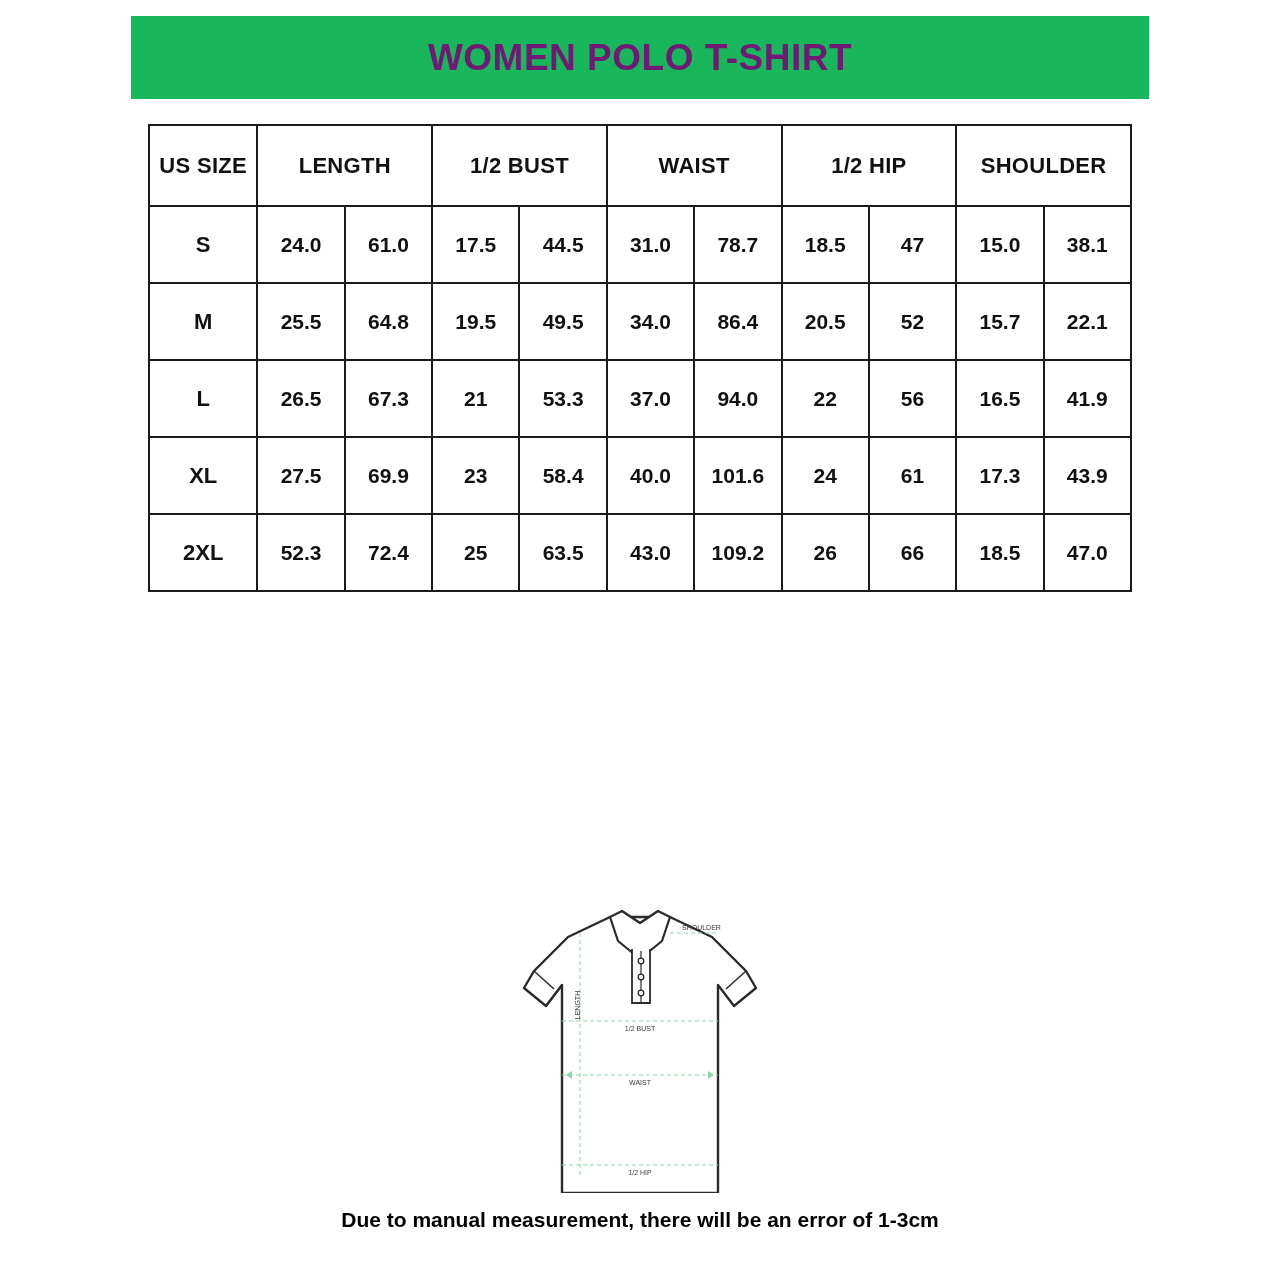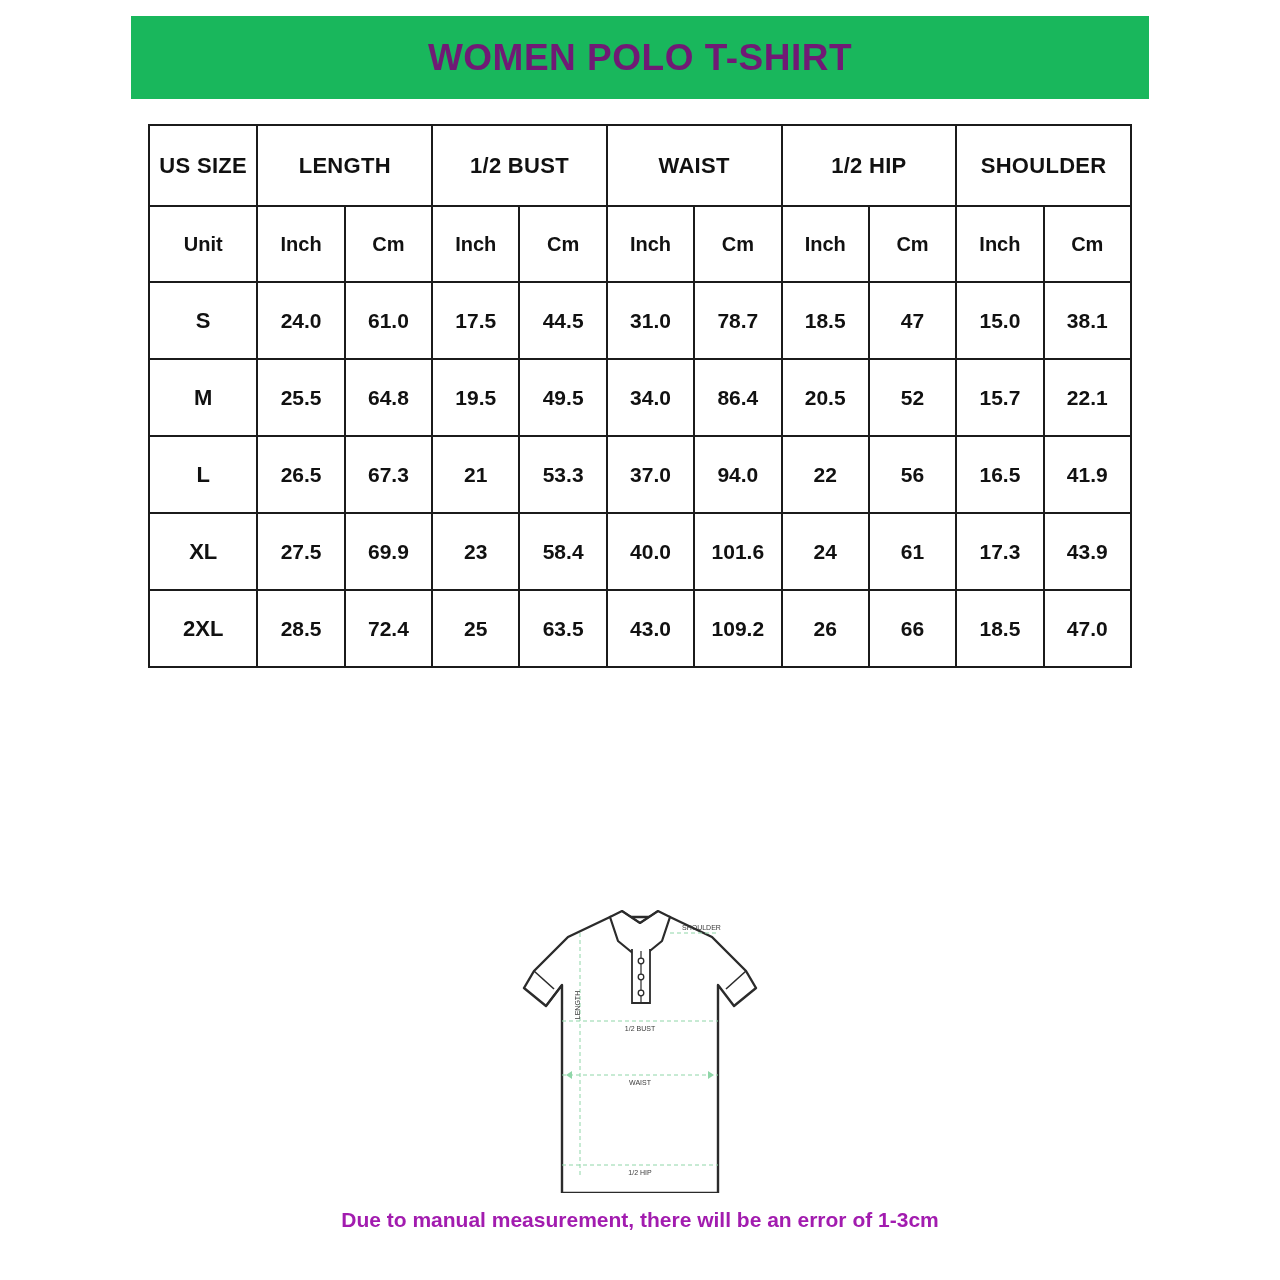--- a/index.html
+++ b/index.html
@@ -103,21 +103,21 @@
     display: block;
   }
 
   
   .footer-note {
     position: absolute;
     left: 0;
     top: 1208px;
     width: 1280px;
     text-align: center;
-    color: #a21caf;
+    color: #000000;
     font-size: 21px;
     font-weight: bold;
   }
 </style>
 </head>
 <body>
 
 <div class="page">
 
   <div class="header-banner">
@@ -143,33 +143,20 @@
         <tr class="group-row">
           <th>US SIZE</th>
           <th colspan="2">LENGTH</th>
           <th colspan="2">1/2 BUST</th>
           <th colspan="2">WAIST</th>
           <th colspan="2">1/2 HIP</th>
           <th colspan="2">SHOULDER</th>
         </tr>
       </thead>
       <tbody>
-        <tr class="unit-row">
-          <td>Unit</td>
-          <td>Inch</td>
-          <td>Cm</td>
-          <td>Inch</td>
-          <td>Cm</td>
-          <td>Inch</td>
-          <td>Cm</td>
-          <td>Inch</td>
-          <td>Cm</td>
-          <td>Inch</td>
-          <td>Cm</td>
-        </tr>
 
         <tr class="data-row">
           <td class="size-cell">S</td>
           <td>24.0</td>
           <td>61.0</td>
           <td>17.5</td>
           <td>44.5</td>
           <td>31.0</td>
           <td>78.7</td>
           <td>18.5</td>
@@ -215,21 +202,21 @@
           <td>40.0</td>
           <td>101.6</td>
           <td>24</td>
           <td>61</td>
           <td>17.3</td>
           <td>43.9</td>
         </tr>
 
         <tr class="data-row">
           <td class="size-cell">2XL</td>
-          <td>28.5</td>
+          <td>52.3</td>
           <td>72.4</td>
           <td>25</td>
           <td>63.5</td>
           <td>43.0</td>
           <td>109.2</td>
           <td>26</td>
           <td>66</td>
           <td>18.5</td>
           <td>47.0</td>
         </tr>

